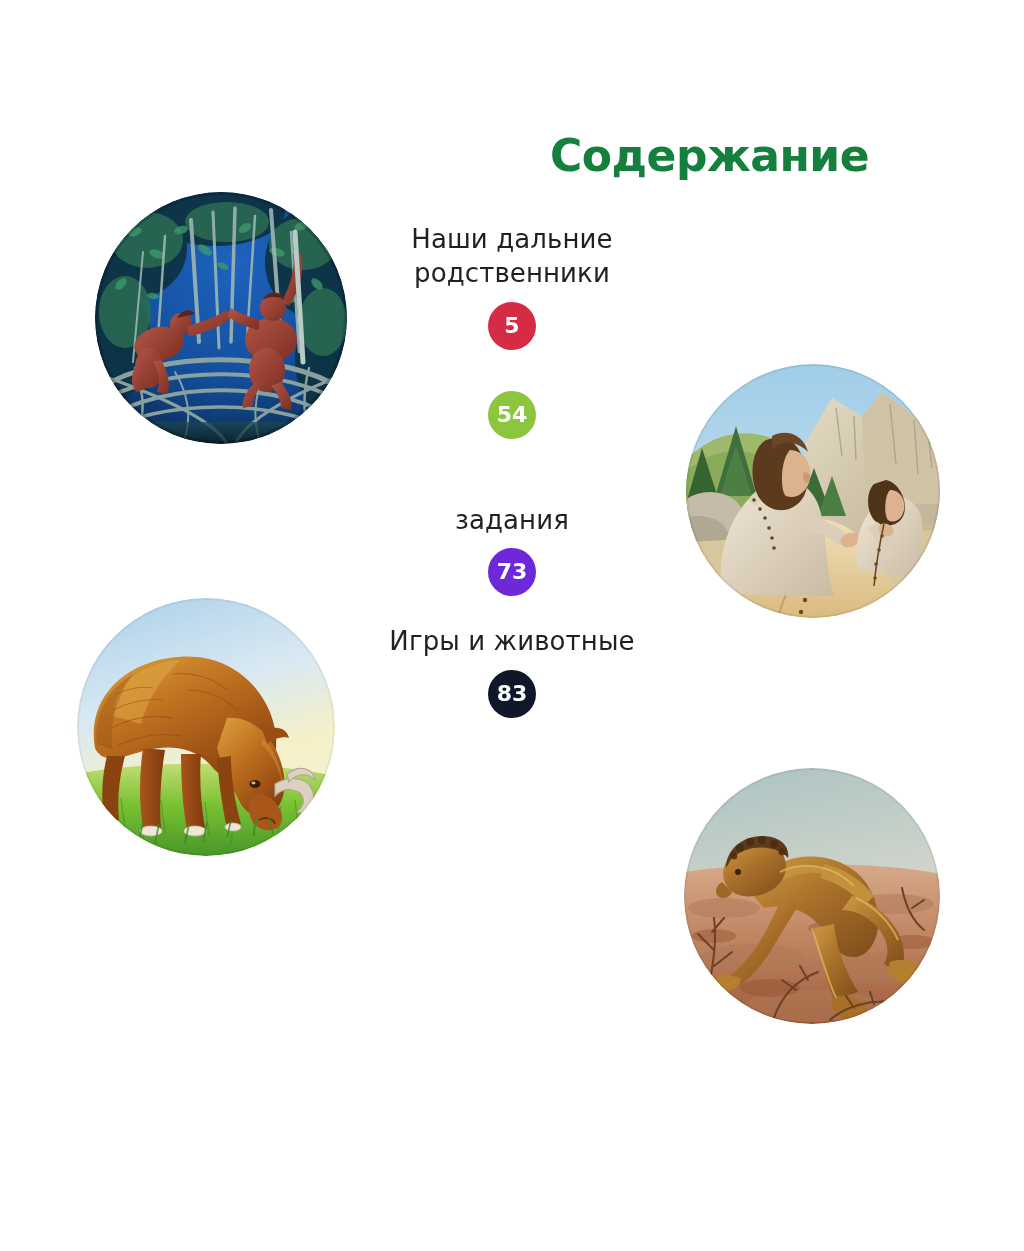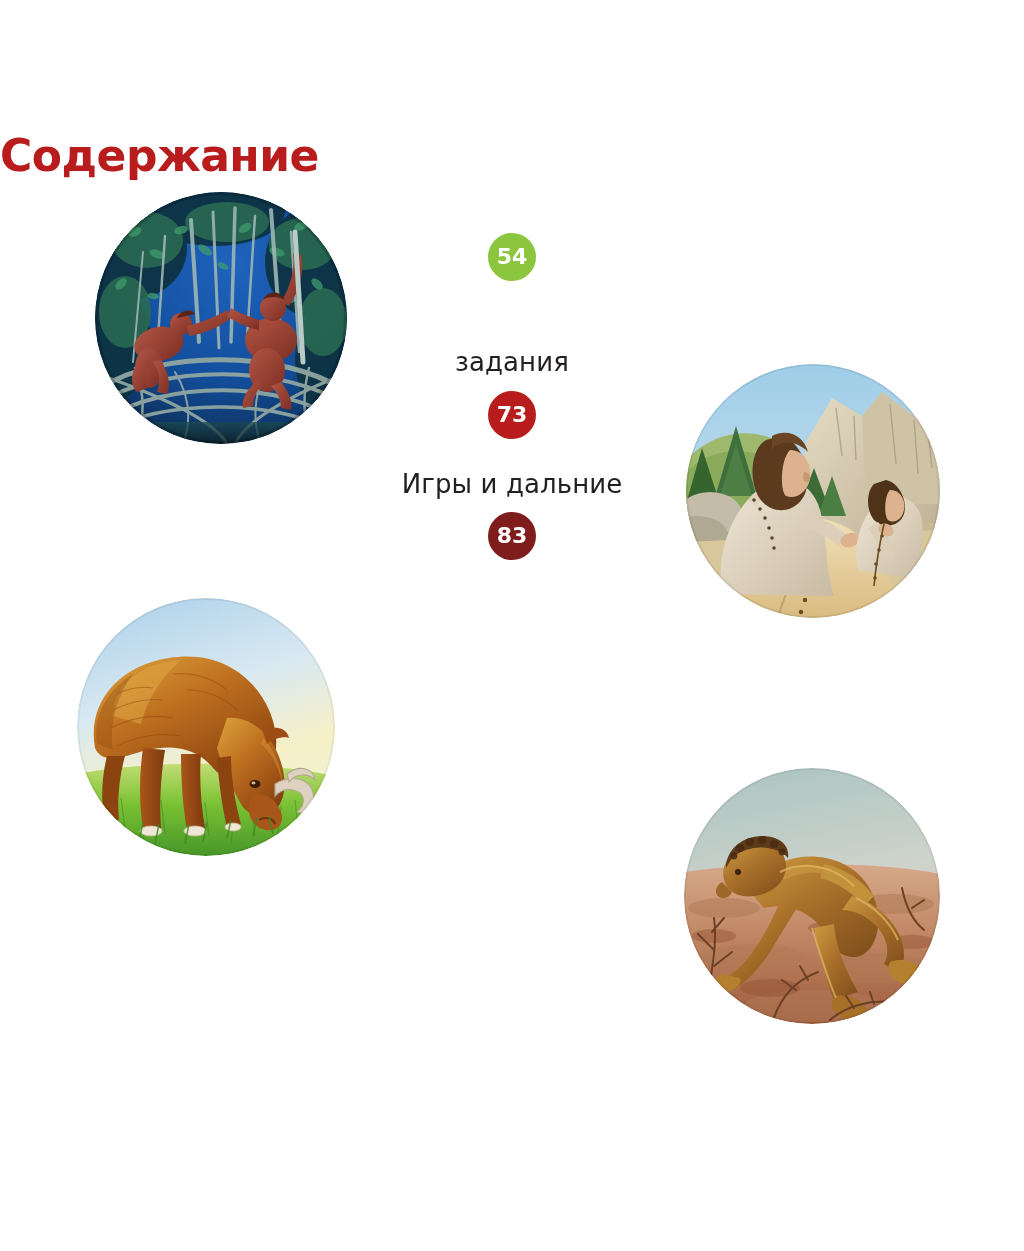--- a/index.html
+++ b/index.html
@@ -17,26 +17,26 @@
     background: #ffffff;
     overflow: hidden;
   }
 
   
   .toc-title {
     position: absolute;
     left: 0;
     top: 132px;
     width: 869px;
-    text-align: left;
+    text-align: right;
     font-family: "DejaVu Sans", sans-serif;
     font-weight: 700;
     font-size: 44px;
     letter-spacing: -0.5px;
-    color: #b91c1c;
+    color: #15803d;
     line-height: 1.1;
   }
 
   
   .toc-list {
     position: absolute;
     left: 362px;
     top: 222px;
     width: 300px;
     text-align: center;
@@ -503,35 +503,42 @@
           <path d="M218 120 C222 140 230 154 240 162"></path>
           <path d="M228 140 L240 132"></path>
         </g>
         <circle cx="128" cy="128" r="128" fill="none" stroke="#000000" stroke-opacity="0.06" stroke-width="4"></circle>
       </svg>
     </div>
   </div>
 
   <div class="toc-list">
 
+    <div class="toc-entry entry-0">
+      <div class="toc-entry-label">
+        <span>Наши дальние</span><br>
+        <span>родственники</span>
+      </div>
+      <div class="toc-badge" style="background:#d62b45">5</div>
+    </div>
 
     <div class="toc-entry entry-1">
       <div class="toc-badge" style="background:#8cc63f">54</div>
     </div>
 
     <div class="toc-entry entry-2">
       <div class="toc-entry-label">
         <br>
         <span>задания</span>
       </div>
-      <div class="toc-badge" style="background:#b91c1c">73</div>
+      <div class="toc-badge" style="background:#6d28d9">73</div>
     </div>
 
     <div class="toc-entry entry-3">
       <div class="toc-entry-label">
-        <span>Игры и дальние</span>
+        <span>Игры и животные</span>
       </div>
-      <div class="toc-badge" style="background:#7f1d1d">83</div>
+      <div class="toc-badge" style="background:#0f172a">83</div>
     </div>
 
   </div>
 
 </div>
 
 </body></html>

